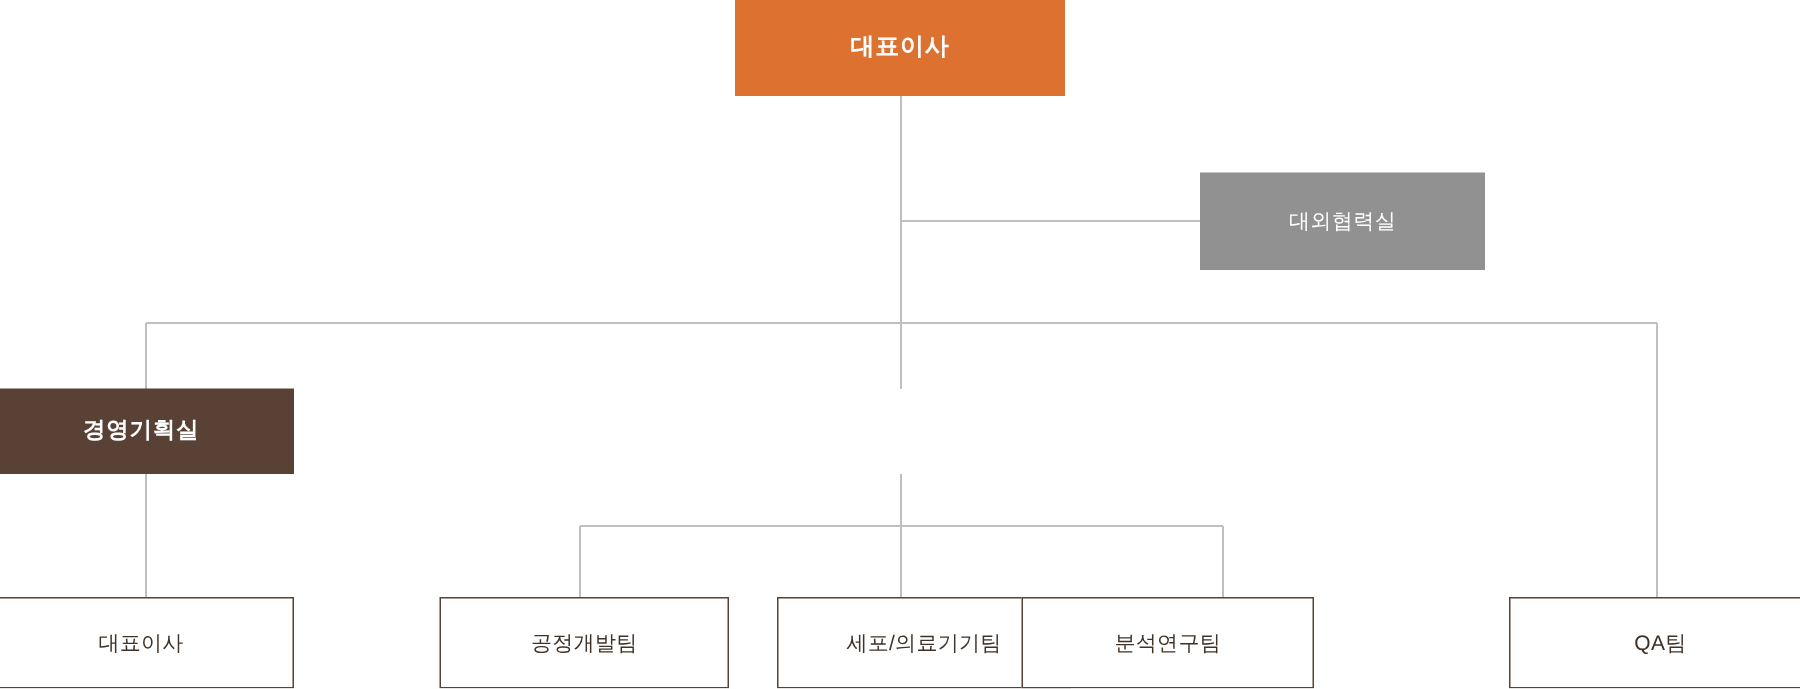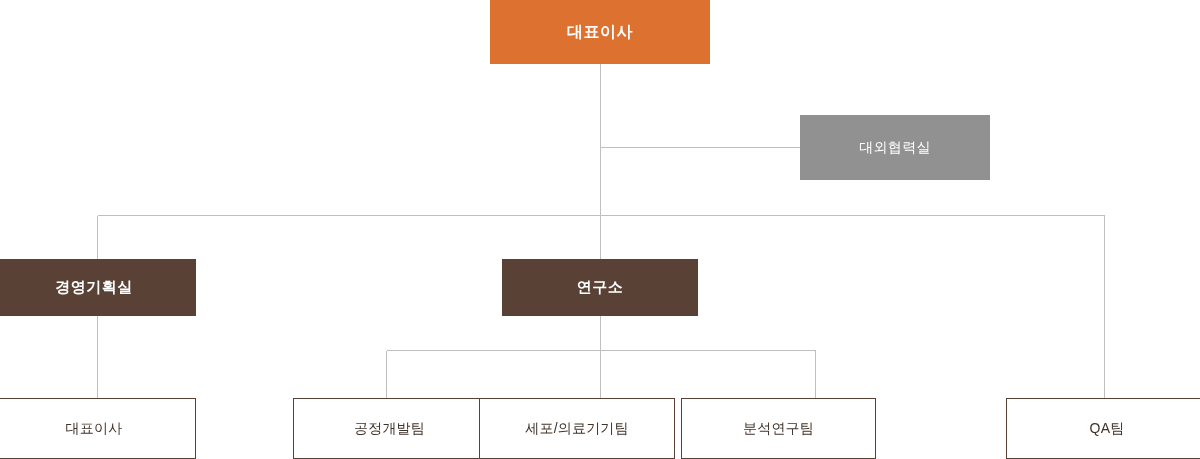--- a/index.html
+++ b/index.html
@@ -90,21 +90,21 @@
     border: 1px solid #594235;
     color: #3f3228;
     font-size: 14px;
     font-weight: normal;
     height: 61px;
     top: 398px;
     letter-spacing: 0.2px;
   }
   .node.team-1 { left: -8px;   width: 204px; }
   .node.team-2 { left: 293px;  width: 193px; }
-  .node.team-3 { left: 479px;  width: 196px; }
+  .node.team-3 { left: 518px;  width: 196px; }
   .node.team-4 { left: 681px;  width: 195px; }
   .node.team-5 { left: 1006px; width: 202px; }
 </style>
 </head>
 <body>
 
 <div id="org-chart">
 
   <svg class="conn-layer" viewBox="0 0 1200 459" width="1200" height="459" aria-hidden="true">
     <g stroke="#bfbfbf" stroke-width="1.4" fill="none" shape-rendering="crispEdges">
@@ -135,23 +135,20 @@
     <span class="node-label">대표이사</span>
   </div>
 
   <div class="node staff">
     <span class="node-label">대외협력실</span>
   </div>
 
   <div class="node div div-planning">
     <span class="node-label">경영기획실</span>
   </div>
-  <div class="node div div-research">
-    <span class="node-label">연구소</span>
-  </div>
 
   <div class="node team team-1">
     <span class="node-label">대표이사</span>
   </div>
   <div class="node team team-2">
     <span class="node-label">공정개발팀</span>
   </div>
   <div class="node team team-3">
     <span class="node-label">세포/의료기기팀</span>
   </div>

